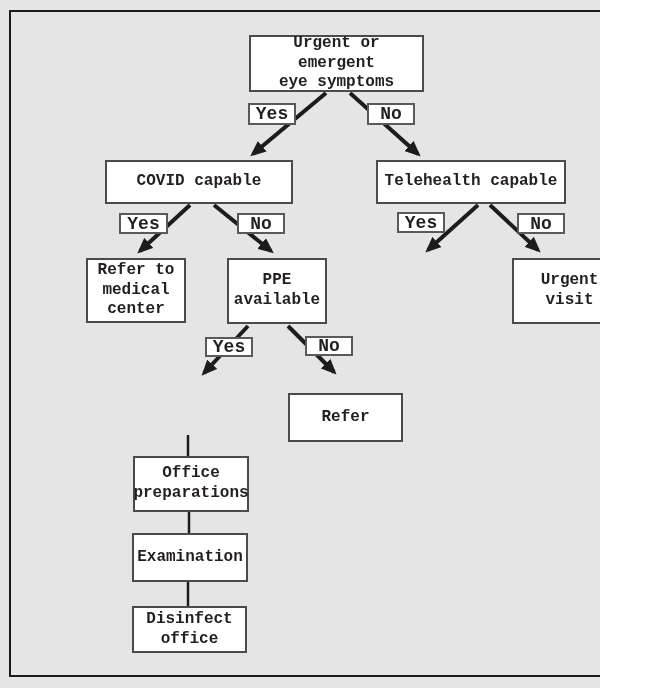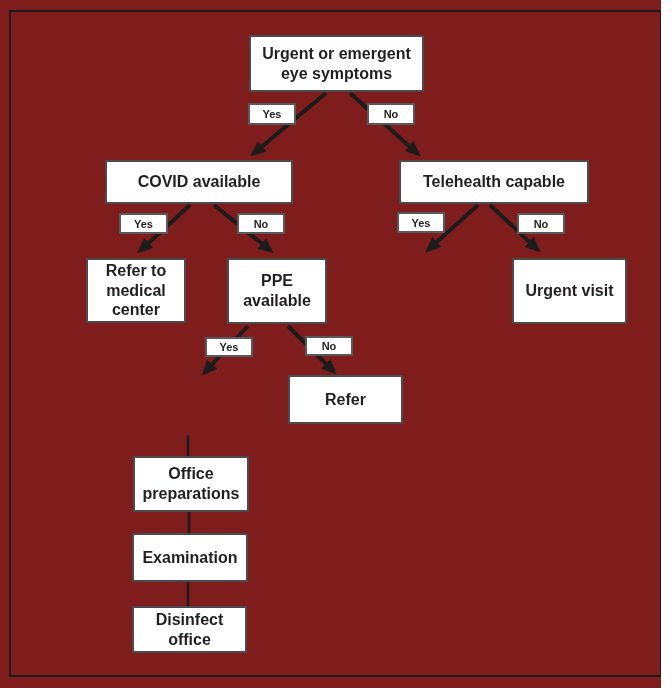--- a/index.html
+++ b/index.html
@@ -1,21 +1,21 @@
 <!DOCTYPE html>
 <html><head>
 <meta charset="utf-8">
 <style>
   html, body { margin: 0; padding: 0; background: #ffffff; }
   #stage {
     position: relative;
-    width: 661px;
+    width: 600px;
     height: 688px;
-    background: #7f1d1d;
-    font-family: Liberation Sans, sans-serif;
+    background: #e5e5e5;
+    font-family: Liberation Mono, monospace;
     overflow: hidden;
   }
   #frame {
     position: absolute;
     left: 9px; top: 10px;
     width: 649px; height: 663px;
     border: 2px solid #1c1c1c;
     background: transparent;
     pointer-events: none;
   }
@@ -41,21 +41,21 @@
     white-space: pre-line;
   }
   .edge-label {
     position: absolute;
     z-index: 3;
     box-sizing: border-box;
     background: #ffffff;
     border: 2px solid #58595b;
     color: #231f20;
     font-weight: bold;
-    font-size: 11px;
+    font-size: 18px;
     text-align: center;
     display: flex;
     align-items: center;
     justify-content: center;
   }
 </style>
 </head>
 <body>
 
 <div id="stage">
@@ -81,36 +81,36 @@
     <g stroke="#1c1c1c" stroke-width="2.5" fill="none">
       <line x1="188" y1="435" x2="188" y2="458"></line>
       <line x1="189" y1="512" x2="189" y2="535"></line>
       <line x1="188" y1="582" x2="188" y2="608"></line>
     </g>
   </svg>
 
   <div class="node" style="left:249px; top:35px;  width:175px; height:57px;">Urgent or emergent
 eye symptoms</div>
 
-  <div class="node" style="left:105px; top:160px; width:188px; height:44px;">COVID available</div>
+  <div class="node" style="left:105px; top:160px; width:188px; height:44px;">COVID capable</div>
 
-  <div class="node" style="left:376px; top:160px; width:190px; height:44px;margin-left:23px;">Telehealth capable</div>
+  <div class="node" style="left:376px; top:160px; width:190px; height:44px;">Telehealth capable</div>
 
   <div class="node" style="left:86px;  top:258px; width:100px; height:65px;">Refer to
 medical
 center</div>
 
   <div class="node" style="left:227px; top:258px; width:100px; height:66px;text-align:center;">PPE
 available</div>
 
 
   <div class="node" style="left:512px; top:258px; width:115px; height:66px;">Urgent visit</div>
 
 
-  <div class="node" style="left:288px; top:375px; width:115px; height:49px;">Refer</div>
+  <div class="node" style="left:288px; top:393px; width:115px; height:49px;">Refer</div>
 
   <div class="node" style="left:133px; top:456px; width:116px; height:56px;">Office
 preparations</div>
 
   <div class="node" style="left:132px; top:606px; width:115px; height:47px;">Disinfect
 office</div>
 
   <div class="node" style="left:132px; top:533px; width:116px; height:49px;">Examination</div>
 
   <div class="edge-label" style="left:248px; top:103px; width:48px; height:22px;">Yes</div>

